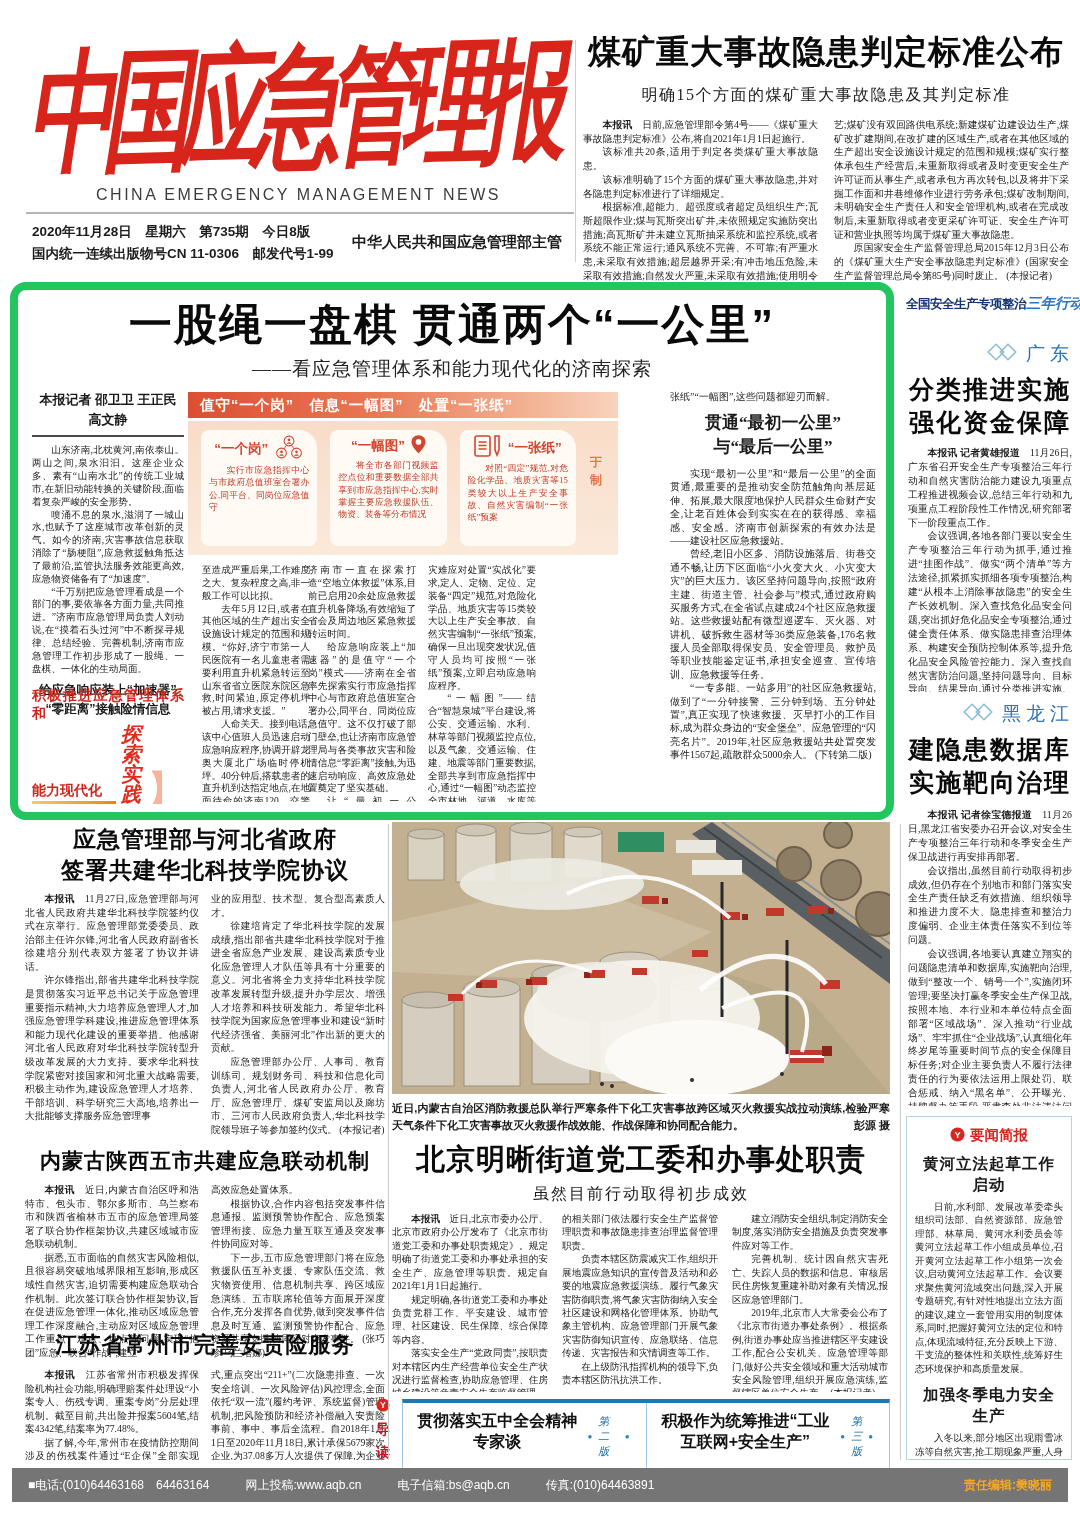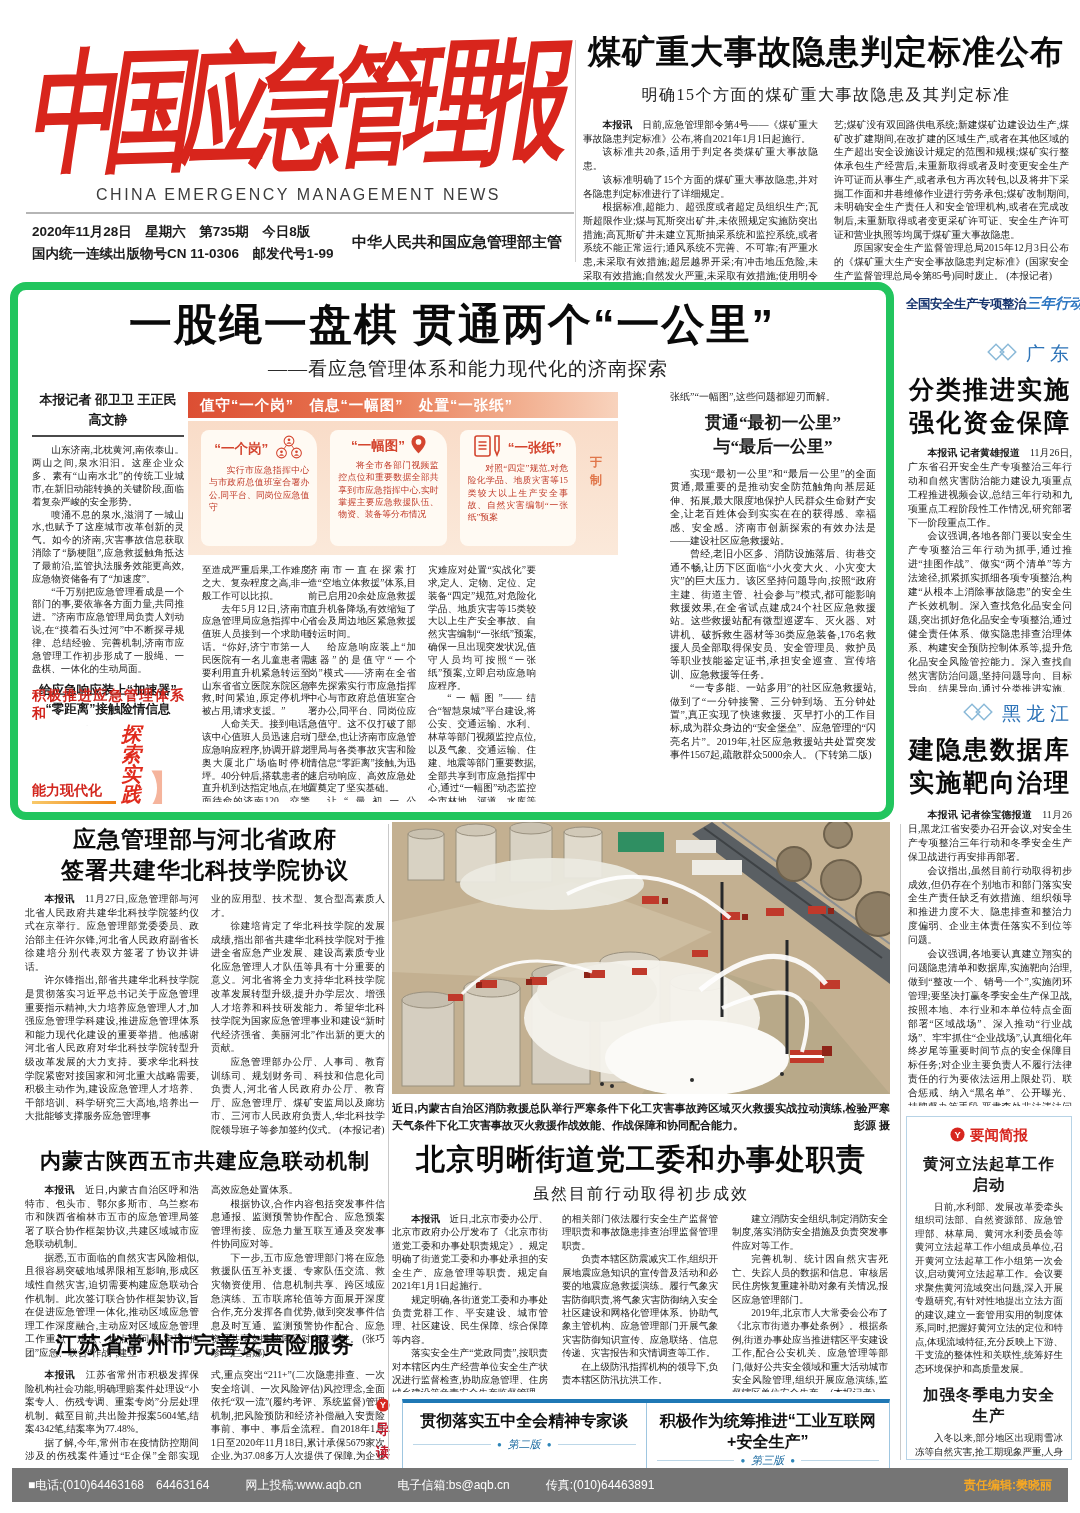--- a/index.html
+++ b/index.html
@@ -32,21 +32,21 @@
   .coal-sub{margin-top:10px;font-size:16px;text-align:center;letter-spacing:1.5px;color:#222;}
   .coal-cols{display:flex;gap:16px;margin-top:12px;}
   .coal-col{width:235px;font-size:9.8px;line-height:1.4;text-align:justify;}
 
   
   #hlbox{left:10px;top:282px;width:884px;height:538px;border:8px solid #22c55e;
     border-radius:16px;background:#fff;box-sizing:border-box;}
   .hl-title{position:absolute;left:0;top:6px;width:100%;text-align:center;color:#0a0a0a;
     font-family:"Liberation Sans",sans-serif;font-weight:bold;font-size:43px;letter-spacing:2px;}
   .hl-sub{position:absolute;left:0;top:66px;width:100%;text-align:center;font-size:19px;
-    letter-spacing:1px;color:#222;padding-left:16px;}
+    letter-spacing:1px;color:#222;}
   .mcol{position:absolute;overflow:hidden;font-size:9.6px;line-height:1.34;text-align:justify;}
   #mc1{left:14px;top:100px;width:152px;height:414px;}
   #mc1-text{height:336px;overflow:hidden;}
   #mc2{left:184px;top:274px;width:108px;height:238px;}
   #mc3{left:290px;top:274px;width:108px;height:238px;}
   #mc4{left:410px;top:274px;width:108px;height:238px;}
   #mc5{left:530px;top:274px;width:108px;height:238px;}
   #mc6{left:652px;top:100px;width:206px;height:416px;font-size:10px;}
   .byline{font-family:"Liberation Sans",sans-serif;font-weight:bold;font-size:13px;
     text-align:center;line-height:1.55;padding-bottom:5px;border-bottom:2px solid #4a4a4a;
@@ -120,21 +120,21 @@
   #bj-sub{left:392px;top:1184px;width:498px;text-align:center;font-size:16px;letter-spacing:2px;}
   #bj-body{left:392px;top:1212px;width:498px;height:180px;display:flex;gap:14px;overflow:hidden;}
   .bj-col{width:156px;font-size:9.6px;line-height:1.4;text-align:justify;}
 
   
   #guide{left:370px;top:1397px;width:520px;height:72px;}
   #guide-label{position:absolute;left:0;top:0;width:26px;text-align:center;color:#c2182a;
     font-weight:bold;font-size:14px;line-height:1.6;}
   #guide-box{position:absolute;left:32px;top:2px;right:0;bottom:0;border:1px solid #9fc6e0;
     border-top:4px solid #1f78b5;display:flex;background:#fff;}
-  .guide-cell{flex:1;padding:8px 10px 16px;display:flex;flex-direction:column;justify-content:space-between;}
+  .guide-cell{flex:1;padding:8px 10px 7px;display:flex;justify-content:space-between;}
   .guide-cell + .guide-cell{border-left:1px solid #9fc6e0;}
   .guide-title{text-align:center;font-family:"Liberation Sans",sans-serif;font-weight:bold;font-size:16px;color:#111;}
   .pageline{display:flex;align-items:center;gap:6px;color:#1a6aa0;font-size:11px;font-style:italic;}
   .pl-line{flex:1;height:1px;background:#bcd7e8;}
   .pl-dot{color:#2e86b8;font-size:8px;}
 
   
   .vrule{border-left:1px solid #c9c9c9;}
   #vr1{left:388px;top:824px;height:636px;}
   #vr2{left:900px;top:824px;height:636px;}
@@ -264,21 +264,21 @@
           </div>
           <div class="card-body">对照“四定”规范,对危险化学品、地质灾害等15类较大以上生产安全事故、自然灾害编制“一张纸”预案</div>
         </div>
         <div class="info-credit">丁一制</div>
       </div>
     </div>
 
     <div class="mcol" id="mc2">
       <p class="para noindent">至造成严重后果,工作难度之大、复杂程度之高,非一般工作可以比拟。</p>
       <div>
-          <p class="para">去年5月12日,济南市应急管理局应急指挥中心值班人员接到一个求助电话。“你好,济宁市第一人民医院有一名儿童患者需要利用直升机紧急转运至山东省省立医院东院区急救,时间紧迫,原定停机坪被占用,请求支援。”</p>
+          <p class="para">去年5月12日,或者在其他区域的生产超出安全设施设计规定的范围和规模。“你好,济宁市第一人民医院有一名儿童患者需要利用直升机紧急转运至山东省省立医院东院区急救,时间紧迫,原定停机坪被占用,请求支援。”</p>
           <p class="para">人命关天。接到电话,该中心值班人员迅速启动应急响应程序,协调开辟龙奥大厦北广场临时停机坪。40分钟后,搭载患者的直升机到达指定地点,在地面待命的济南120、交警等力量已经开辟好“绿色生命通道”,为第一时间救治儿童患者赢得了宝贵时间。近年来,</p>
         </div>
     </div>
     <div class="mcol" id="mc3">
       <p class="para noindent">济南市一直在探索打造“空地立体救援”体系,目前已启用20余处应急救援直升机备降场,有效缩短了省会及周边地区紧急救援转运时间。</p>
       <div>
           <p class="para">给应急响应装上“加速器”的是值守“一个岗”模式——济南在全省率先探索实行市应急指挥中心与市政府总值班室合署办公,同平台、同岗位应急值守。这不仅打破了部门壁垒,也让济南市应急管理局与各类事故灾害和险情信息“零距离”接触,为迅速启动响应、高效应急处置奠定了坚实基础。</p>
           <p class="para">让“最初一公里”和“最后一公里”无缝对接,需要通过完善的机制和办法,把需求端和资源端有机整合起来。济南的做法是编制“一张纸”“一幅图”。</p>
         </div>
     </div>
@@ -292,21 +292,21 @@
       
     </div>
     <div class="mcol" id="mc6">
       <p class="para noindent">张纸”“一幅图”,这些问题都迎刃而解。</p>
       <div class="m-subhead6">
         <div>贯通“最初一公里”</div>
         <div>与“最后一公里”</div>
       </div>
       <div>
           <p class="para">实现“最初一公里”和“最后一公里”的全面贯通,最重要的是推动安全防范触角向基层延伸、拓展,最大限度地保护人民群众生命财产安全,让老百姓体会到实实在在的获得感、幸福感、安全感。济南市创新探索的有效办法是——建设社区应急救援站。</p>
-          <p class="para">曾经,老旧小区多、消防设施落后、街巷交通不畅,让历下区面临“小火变大火、小灾变大灾”的巨大压力。该区坚持问题导向,按照“政府主建、街道主管、社会参与”模式,都可能影响救援效果,在全省试点建成24个社区应急救援站。这些救援站配有微型巡逻车、灭火器、对讲机、破拆救生器材等36类应急装备,176名救援人员全部取得保安员、安全管理员、救护员等职业技能鉴定证书,承担安全巡查、宣传培训、应急救援等任务。</p>
+          <p class="para">曾经,老旧小区多、消防设施落后、街巷交通不畅,让历下区面临“小火变大火、小灾变大灾”的巨大压力。该区坚持问题导向,按照“政府主建、街道主管、社会参与”模式,通过政府购买服务方式,在全省试点建成24个社区应急救援站。这些救援站配有微型巡逻车、灭火器、对讲机、破拆救生器材等36类应急装备,176名救援人员全部取得保安员、安全管理员、救护员等职业技能鉴定证书,承担安全巡查、宣传培训、应急救援等任务。</p>
           <p class="para">“一专多能、一站多用”的社区应急救援站,做到了“一分钟接警、三分钟到场、五分钟处置”,真正实现了快速救援、灭早打小的工作目标,成为群众身边的“安全堡垒”、应急管理的“闪亮名片”。2019年,社区应急救援站共处置突发事件1567起,疏散群众5000余人。 (下转第二版)</p>
         </div>
     </div>
   </div>
 
   <div class="abs sb" id="sb-campaign">
     <span class="camp-main">全国安全生产专项整治</span><span class="camp-script">三年行动</span>
   </div>
 
   <div class="abs sb sb-label" id="sb-gd-label">

